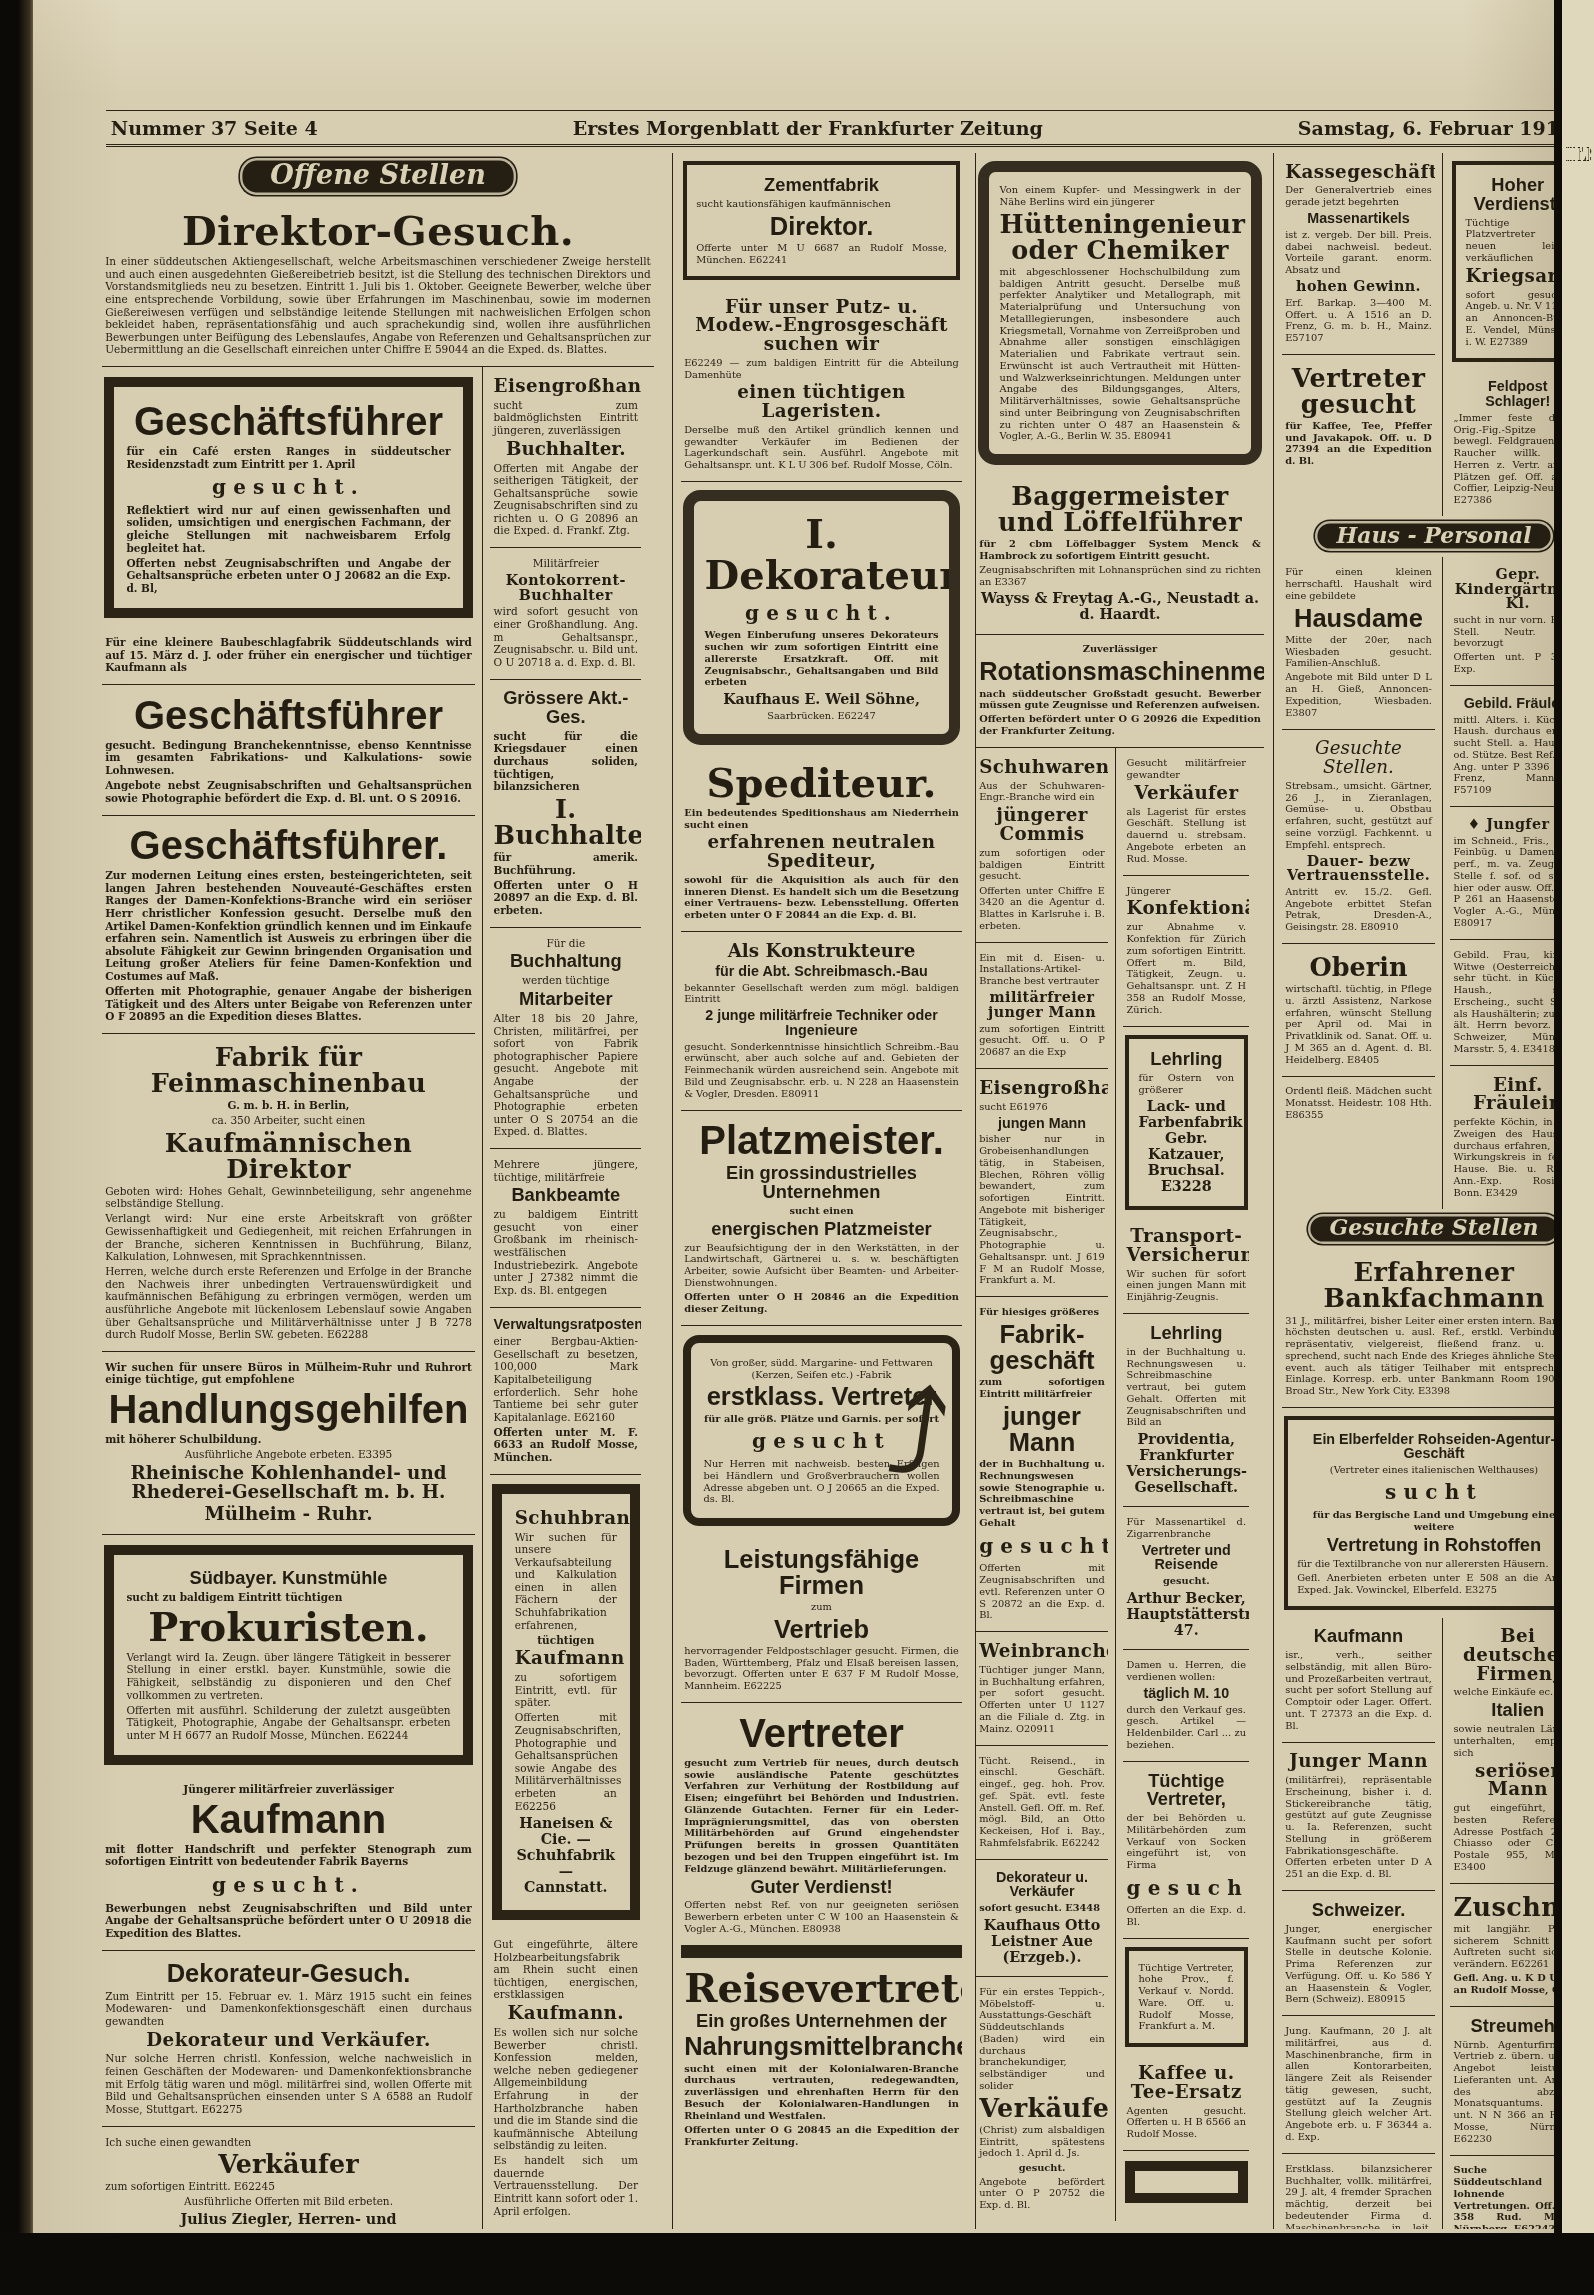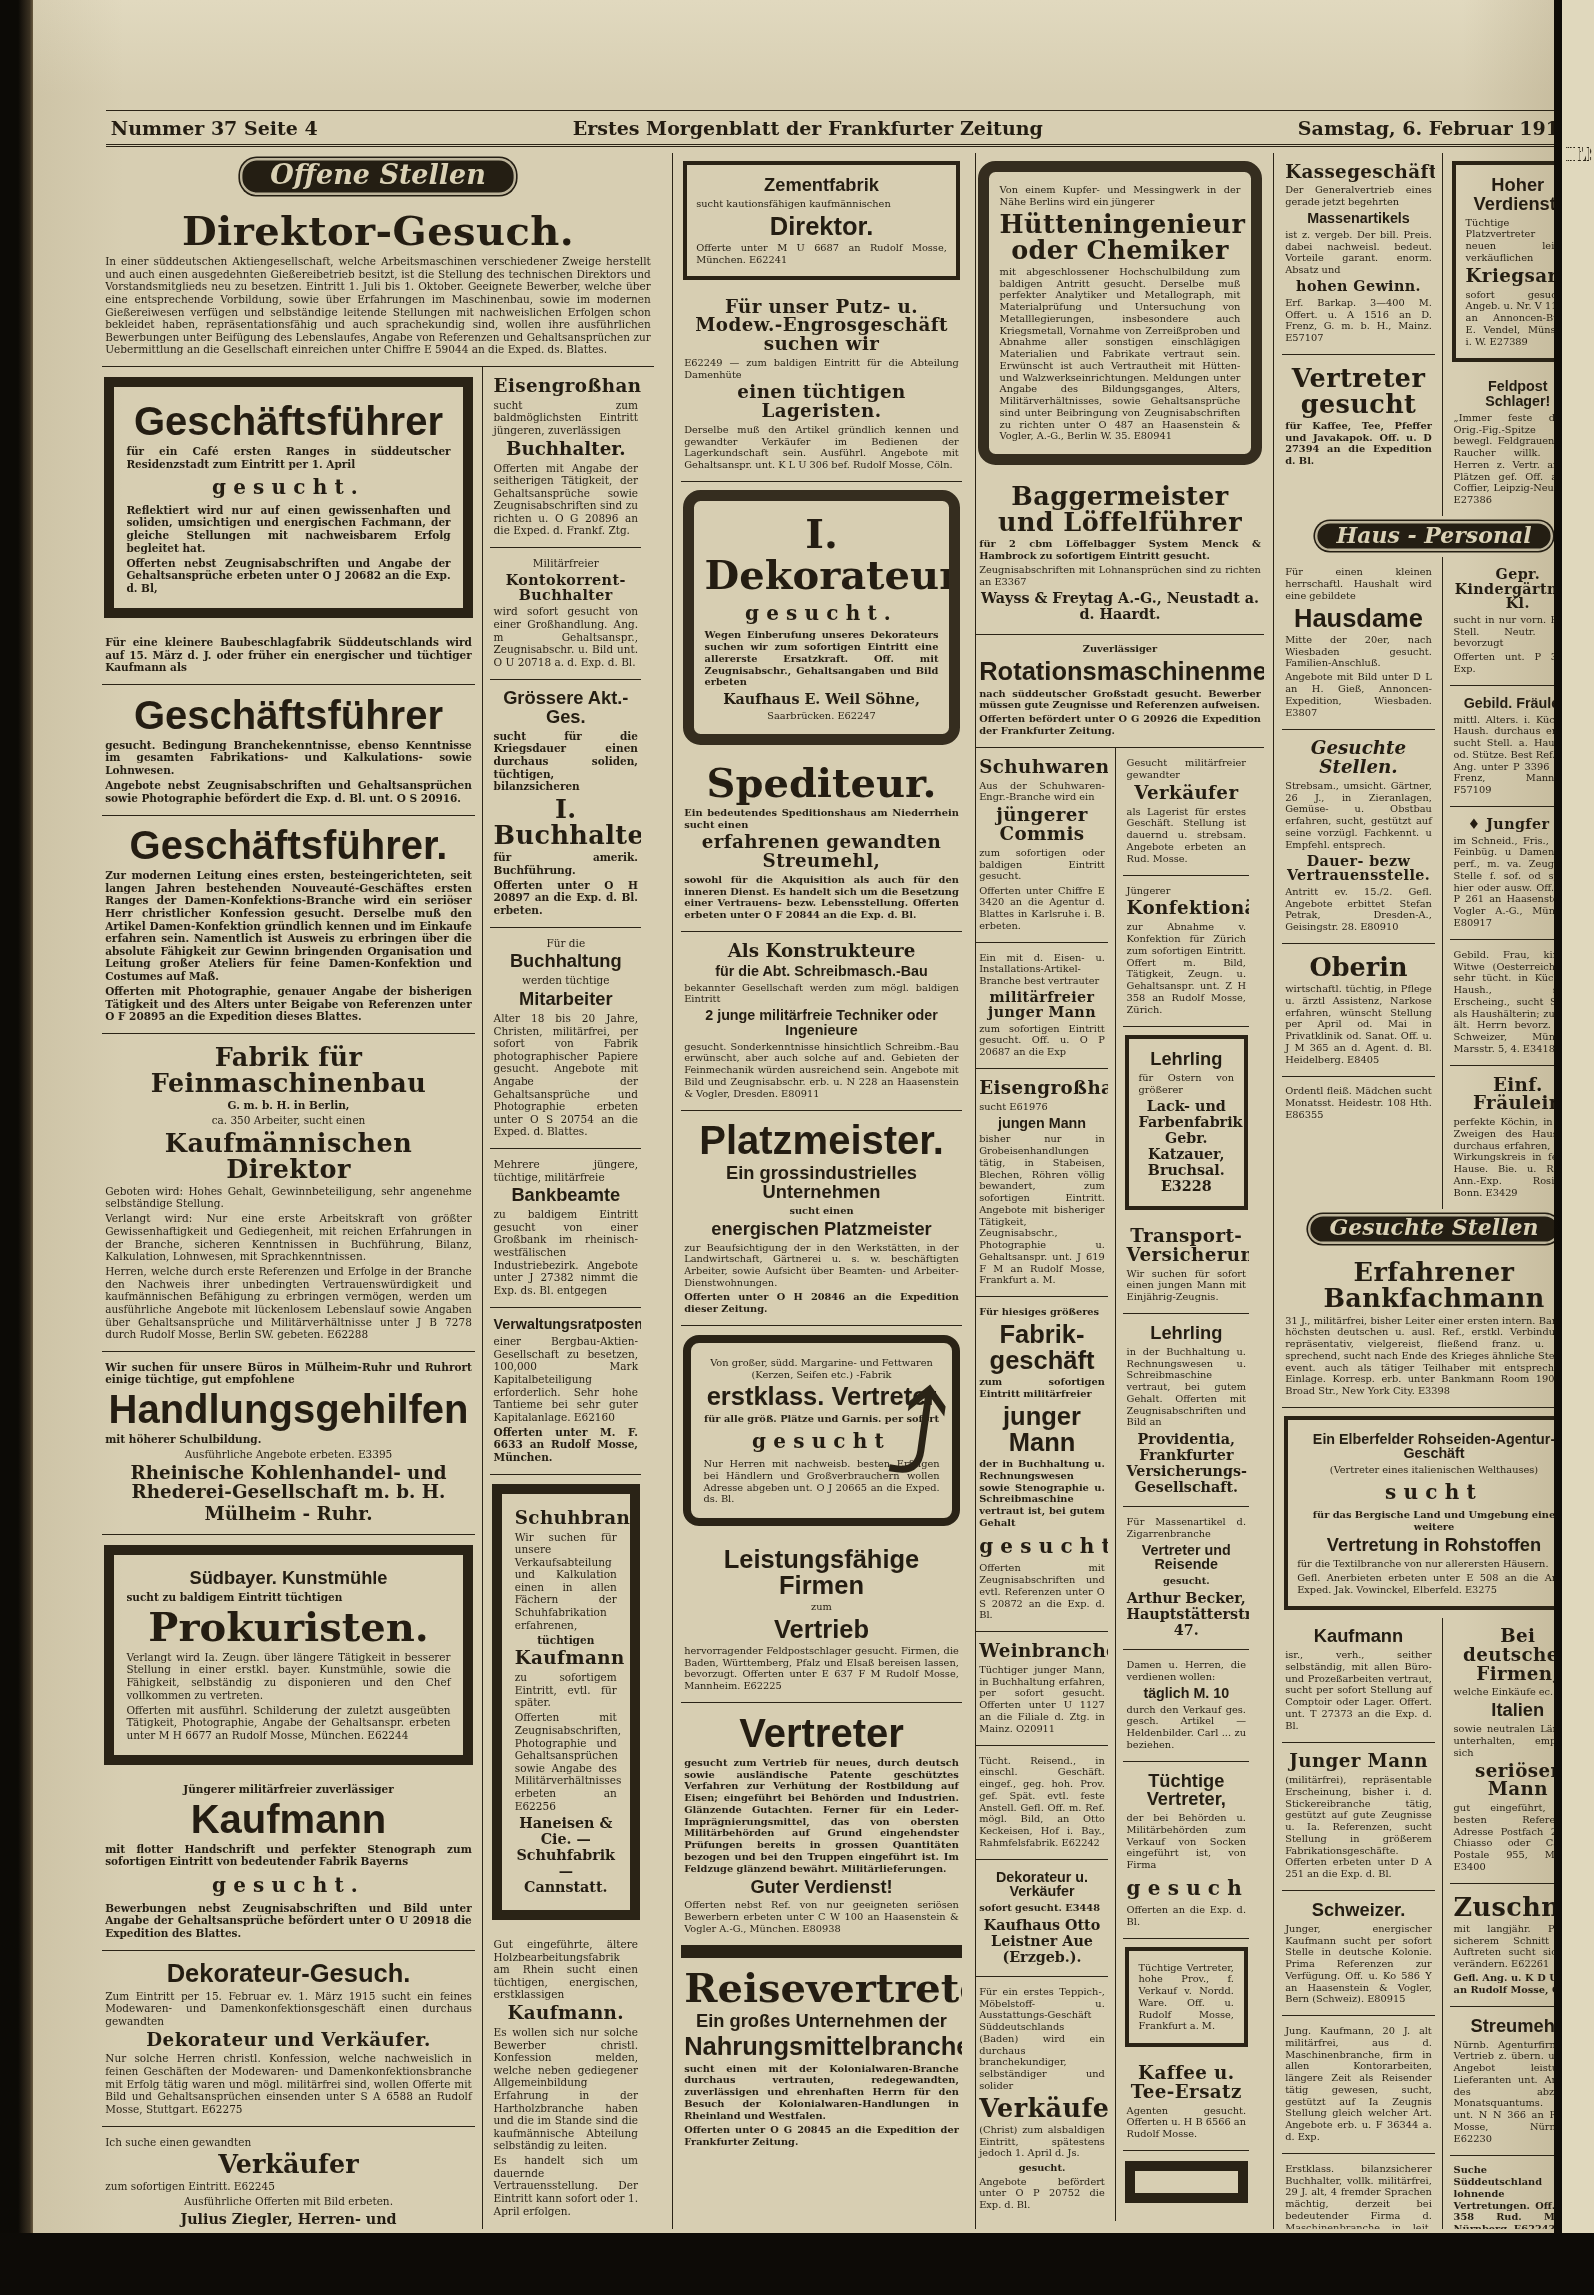--- a/index.html
+++ b/index.html
@@ -38,21 +38,21 @@
   .ad.box{border:4px solid #2a2316;margin:8px 1.6px;padding:8px 9.6px}
   .ad.heavy{border:10.4px solid #2a2316;margin:9.6px 1.6px;padding:11px 12.8px}
   .ad.dark{border:11px solid #352d1f;border-radius:17.5px;margin:8px 1.6px;padding:9.6px 11px}
   .ad.round{border:8.8px solid #2a2316;border-radius:16px;margin:9.6px 1.6px;padding:11px 12.8px}
   .ad.topbar{border-top:12.8px solid #2a2316}
   .h{text-align:center;line-height:1.02;margin:3.2px 0}
   .h1{font-size:40px}.h2{font-size:25.5px}.h3{font-size:18.3px}.h4{font-size:14.3px}
   .fk{font-family:"DejaVu Serif",serif;font-weight:bold;letter-spacing:0.4px}
   .fg{font-family:"Liberation Sans",sans-serif;font-weight:bold}
   .fs{font-family:"DejaVu Serif",serif;font-weight:bold}
-  .fi{font-family:"DejaVu Serif",serif;font-weight:bold;font-style:italic}
+  .fi{font-family:"DejaVu Serif",serif;font-weight:normal;font-style:italic}
   .sp{font-size:20px;font-weight:bold;letter-spacing:7.2px;text-align:center;margin:4.8px 0;font-family:"DejaVu Serif",serif}
   .p{font-size:10.5px;line-height:1.2;text-align:justify;margin:2.4px 0;font-family:"DejaVu Serif",serif}
   .narrow .p{font-size:9.8px}
   .p.b{font-weight:bold}
   .p.c{text-align:center}
   .sig{font-size:14.3px;font-weight:bold;text-align:center;margin:3.2px 0;font-family:"DejaVu Serif",serif}
   .split{display:flex;align-items:stretch}
   .split .subcol{overflow:hidden}
   .split .subcol + .subcol{border-left:1.6px solid #2a2316;margin-left:7.2px;padding-left:7.2px}
   .arrow{position:absolute;right:4.8px;bottom:22px;font-size:120px;line-height:1;color:#2a2316;
@@ -215,21 +215,21 @@
       <div class="ad dark">
         <div class="h h1 fs">I. Dekorateur</div>
         <div class="sp">gesucht.</div>
         <p class="p b">Wegen Einberufung unseres Dekorateurs suchen wir zum sofortigen Eintritt eine allererste Ersatzkraft. Off. mit Zeugnisabschr., Gehaltsangaben und Bild erbeten</p>
         <div class="sig">Kaufhaus E. Weil Söhne,</div>
         <p class="p c">Saarbrücken.  E62247</p>
       </div>
       <div class="ad ">
         <div class="h h1 fs">Spediteur.</div>
         <p class="p b">Ein bedeutendes Speditionshaus am Niederrhein sucht einen</p>
-        <div class="h h3 fk">erfahrenen gewandten Streumehl,</div>
+        <div class="h h3 fk">erfahrenen neutralen Spediteur,</div>
         <p class="p b">sowohl für die Akquisition als auch für den inneren Dienst. Es handelt sich um die Besetzung einer Vertrauens- bezw. Lebensstellung. Offerten erbeten unter O F 20844 an die Exp. d. Bl.</p>
       </div>
       <div class="ad ">
         <div class="h h3 fs">Als Konstrukteure</div>
         <div class="h h4 fg">für die Abt. Schreibmasch.-Bau</div>
         <p class="p">bekannter Gesellschaft werden zum mögl. baldigen Eintritt</p>
         <div class="h h4 fg">2 junge militärfreie Techniker oder Ingenieure</div>
         <p class="p">gesucht. Sonderkenntnisse hinsichtlich Schreibm.-Bau erwünscht, aber auch solche auf and. Gebieten der Feinmechanik würden ausreichend sein. Angebote mit Bild und Zeugnisabschr. erb. u. N 228 an Haasenstein &amp; Vogler, Dresden.  E80911</p>
       </div>
       <div class="ad ">

